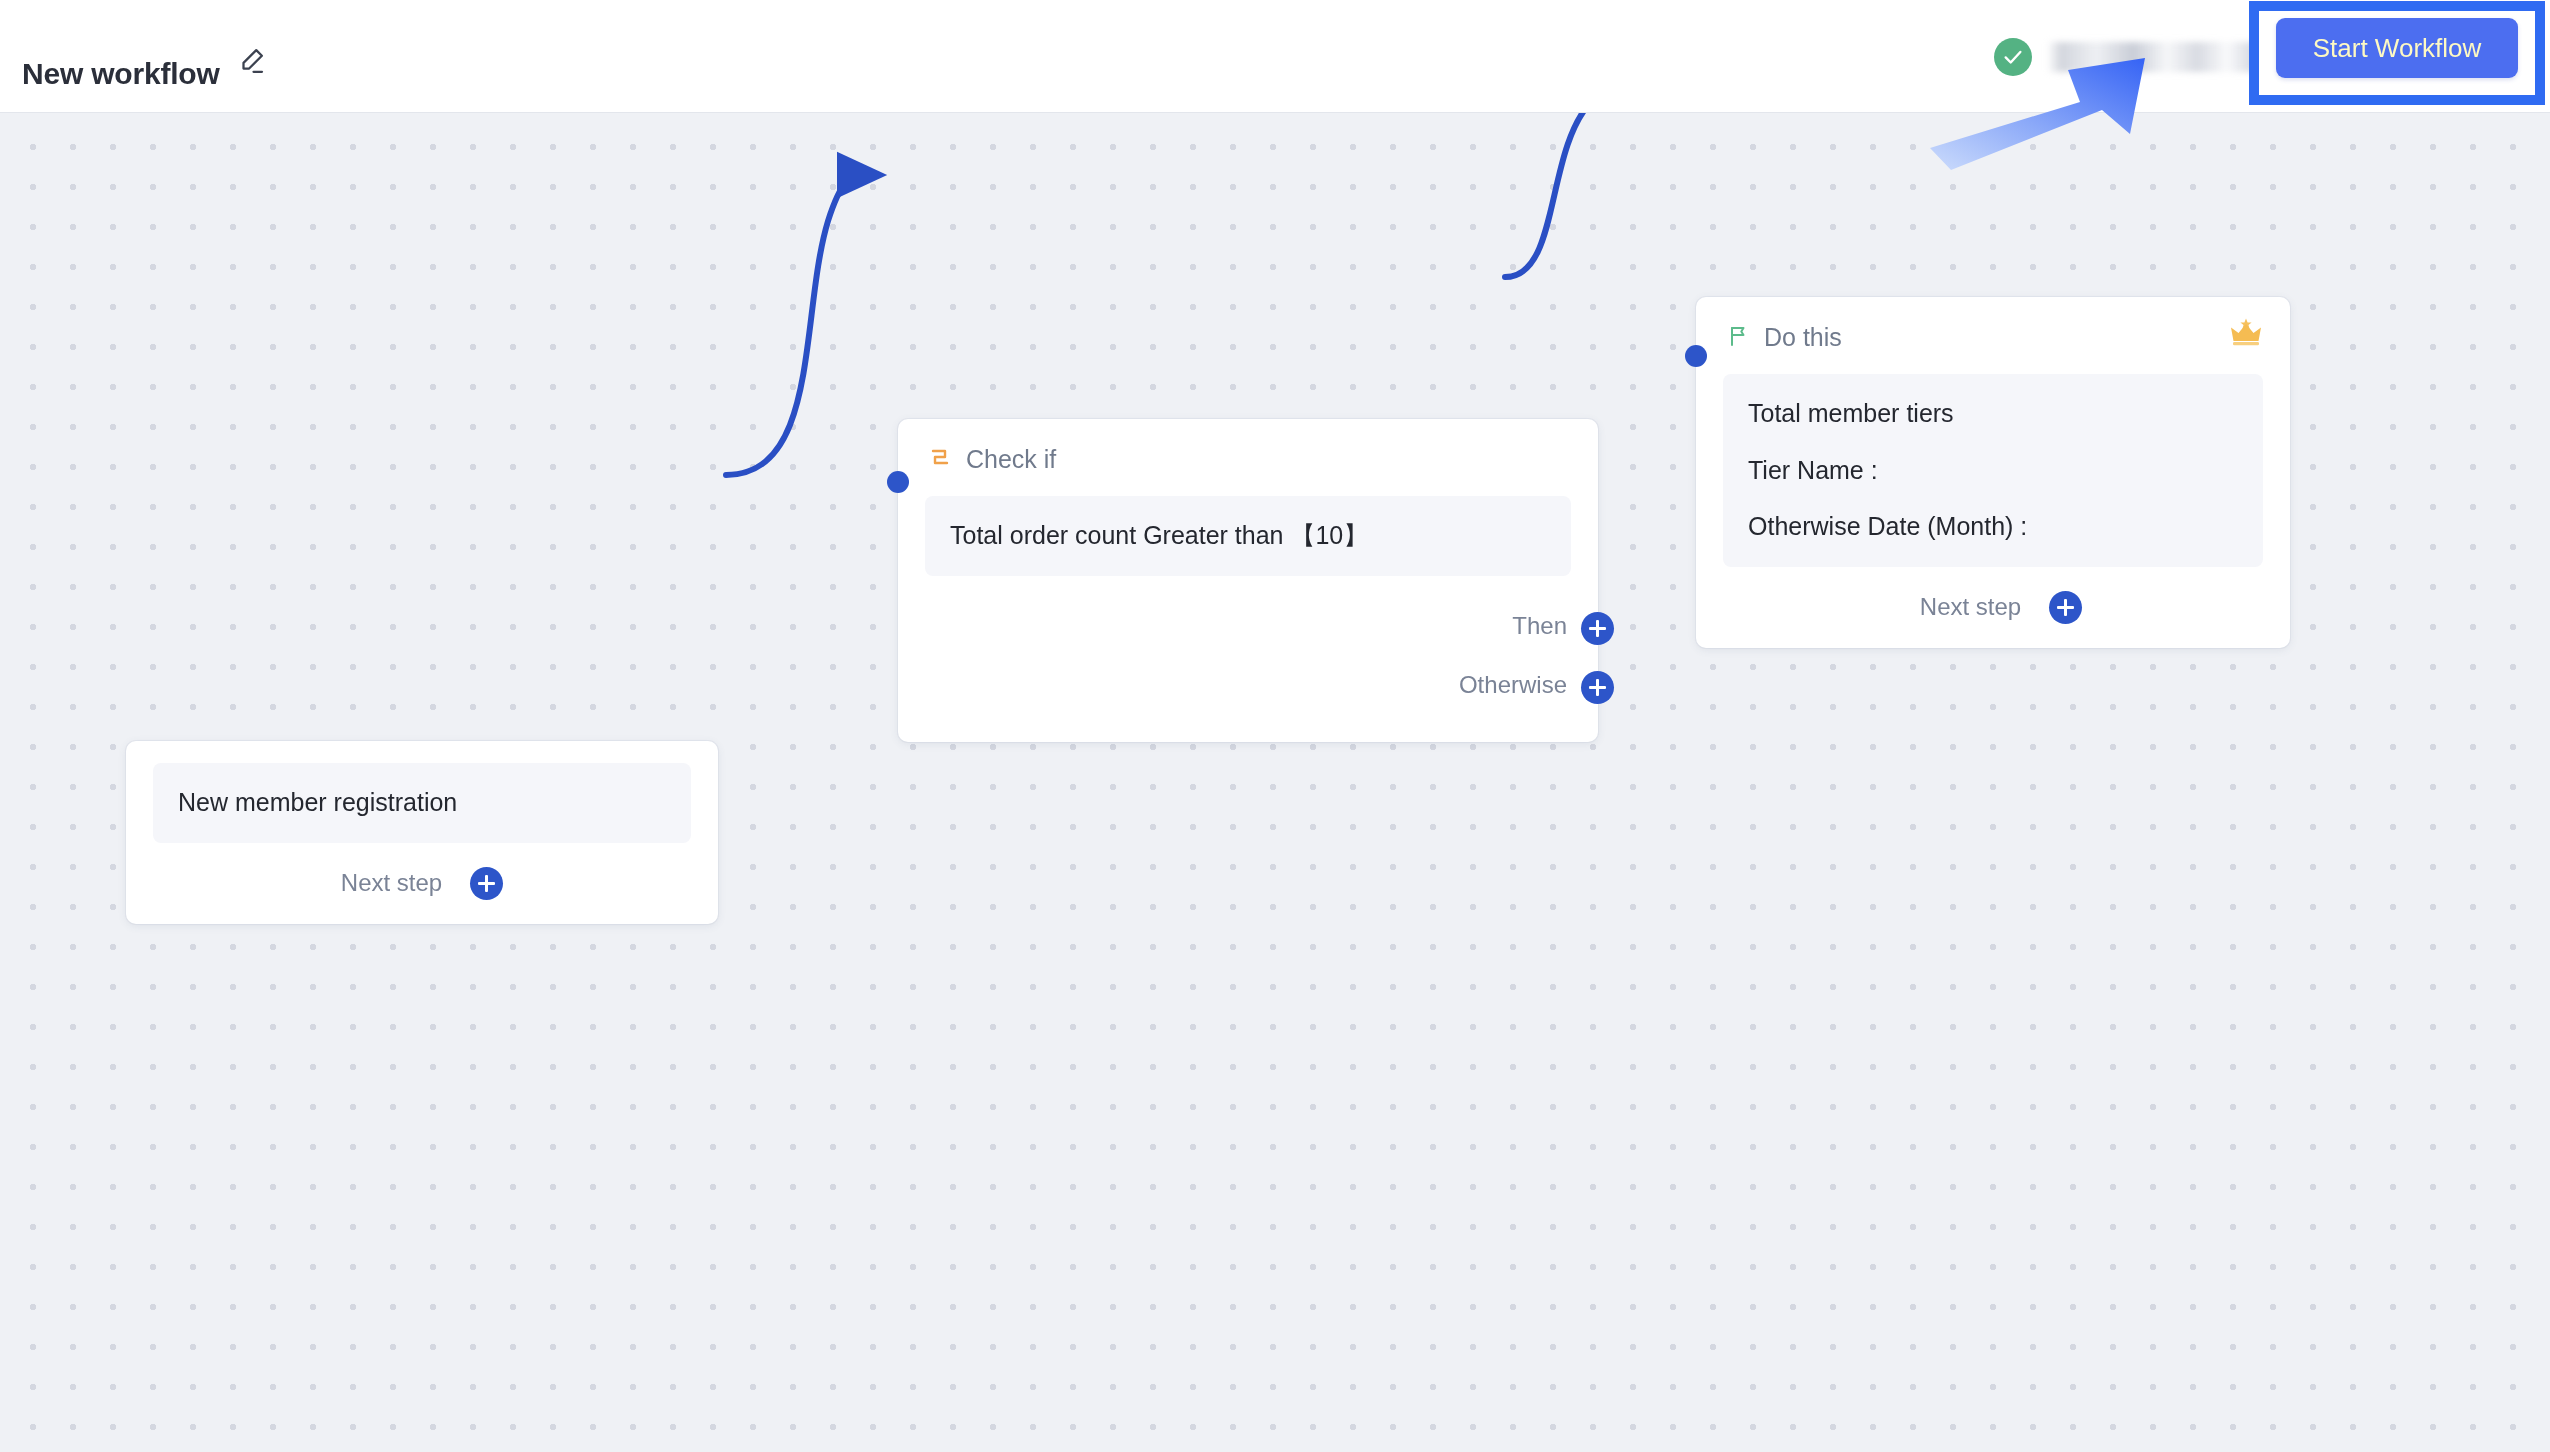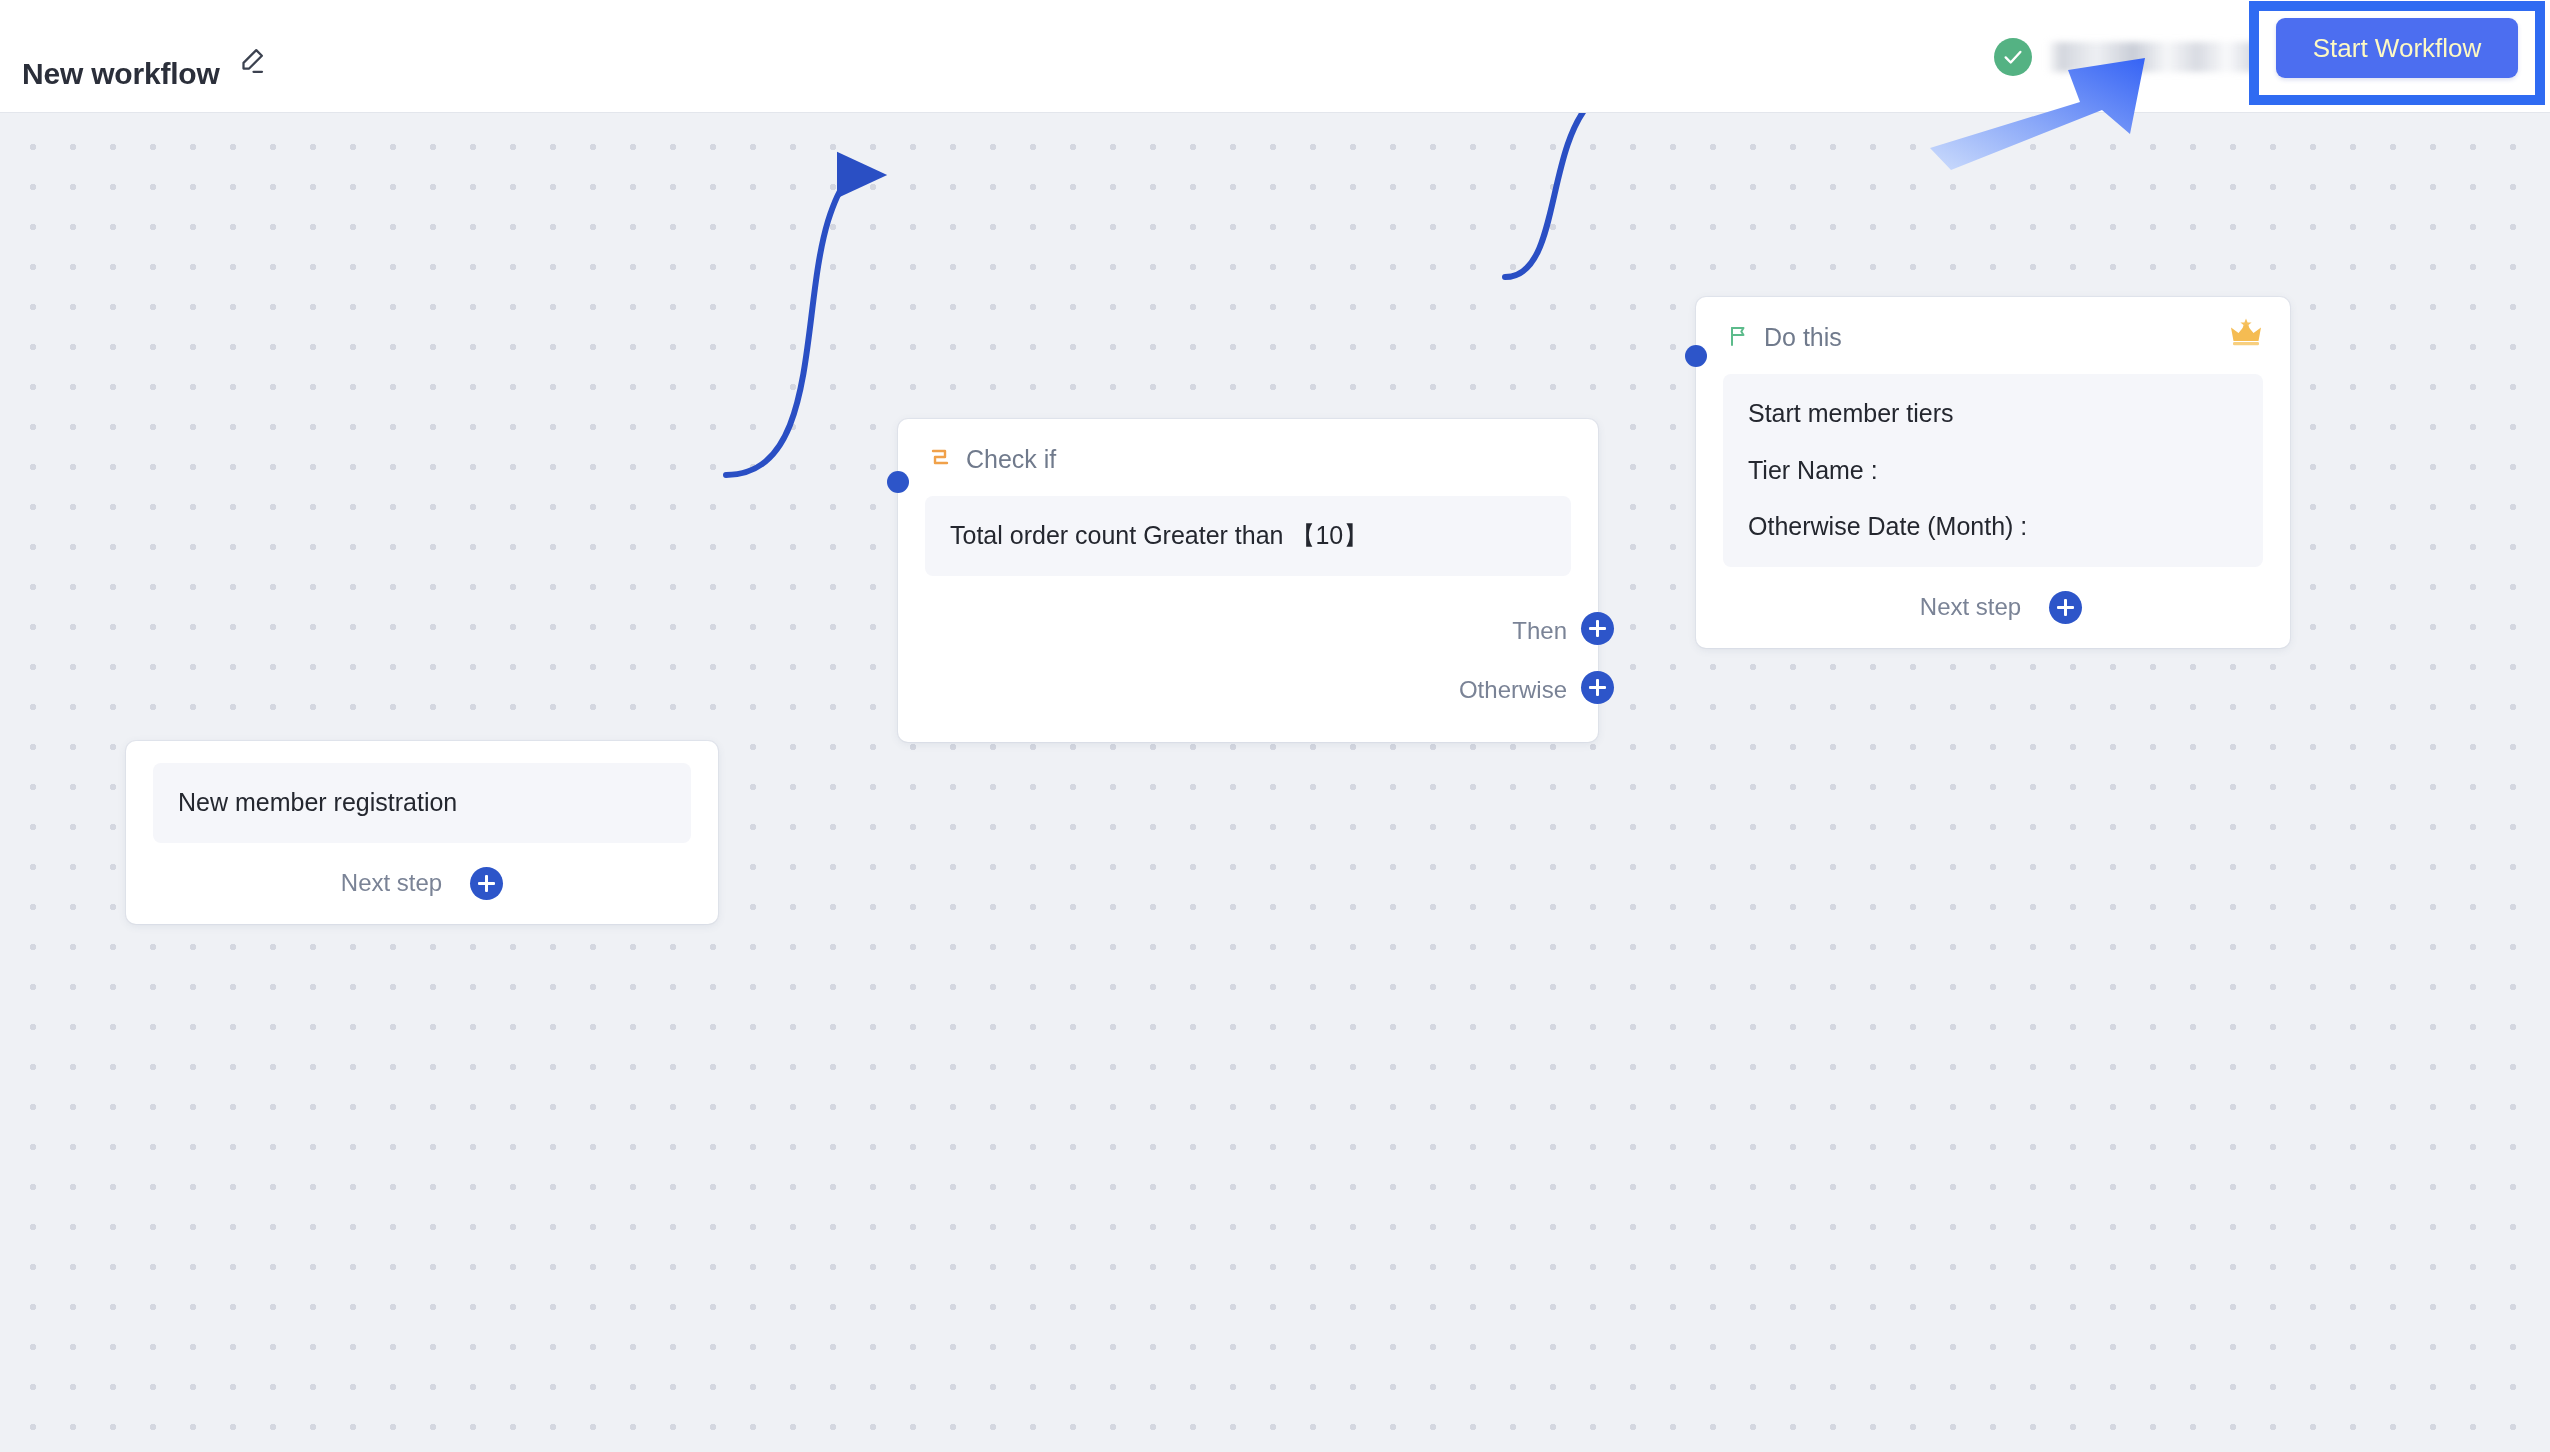--- a/index.html
+++ b/index.html
@@ -243,21 +243,21 @@
   
   #node-start { left: 126px; top: 628px; width: 592px; }
   #node-check { left: 898px; top: 306px; width: 700px; }
   #node-do    { left: 1696px; top: 184px; width: 594px; }
 
   #node-start .node-footer { padding-right: 16px; }
 
   
   .branch-row {
     display: flex;
-    align-items: flex-end;
+    align-items: flex-start;
     justify-content: flex-end;
     gap: 14px;
     padding-right: 0px;
     margin-right: -16px;
   }
   .branch-row.then { margin-top: 36px; }
   .branch-row.otherwise { margin-top: 26px; margin-bottom: 38px; }
 </style>
 </head>
 <body>
@@ -359,21 +359,21 @@
         <span class="node-title">Do this</span>
         <span class="crown-icon">
           <svg width="36" height="32" viewBox="0 0 36 32">
             <path d="M18 1.5 L19.6 5.4 L23.6 5.6 L20.5 8.1 L21.6 12 L18 9.7 L14.4 12 L15.5 8.1 L12.4 5.6 L16.4 5.4 Z" fill="#f6c15f"></path>
             <path d="M3 10.5 L10.5 16 L18 7 L25.5 16 L33 10.5 L30.5 24 L5.5 24 Z" fill="#f5bc52"></path>
             <rect x="5" y="25" width="26" height="3.2" rx="1.2" fill="#f8cf7e"></rect>
           </svg>
         </span>
       </div>
       <div class="node-body">
-        <div class="body-line">Start member tiers</div>
+        <div class="body-line">Total member tiers</div>
         <div class="body-line">Tier Name :</div>
         <div class="body-line">Otherwise Date (Month) :</div>
       </div>
       <div class="node-footer">
         <span class="footer-label">Next step</span>
         <button class="plus-btn"></button>
       </div>
     </div>
 
   </div>

